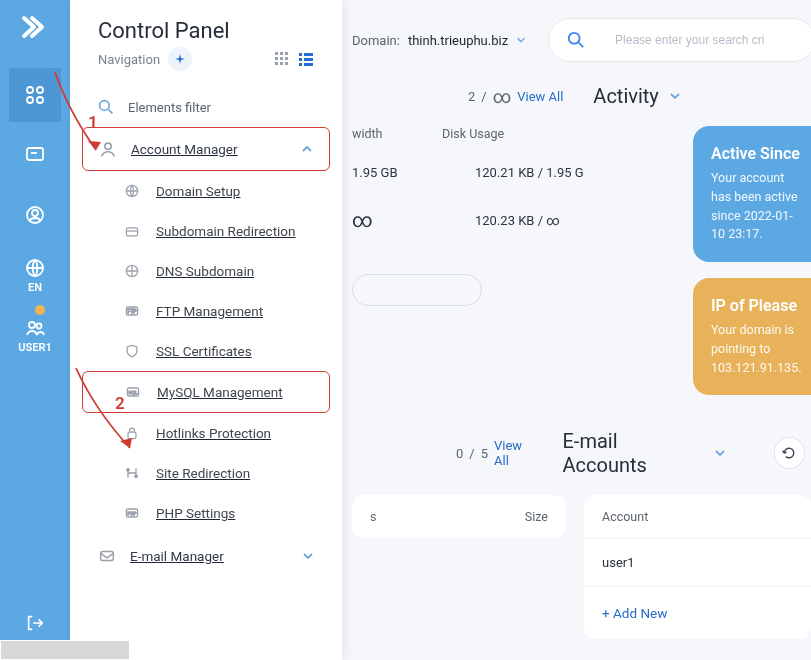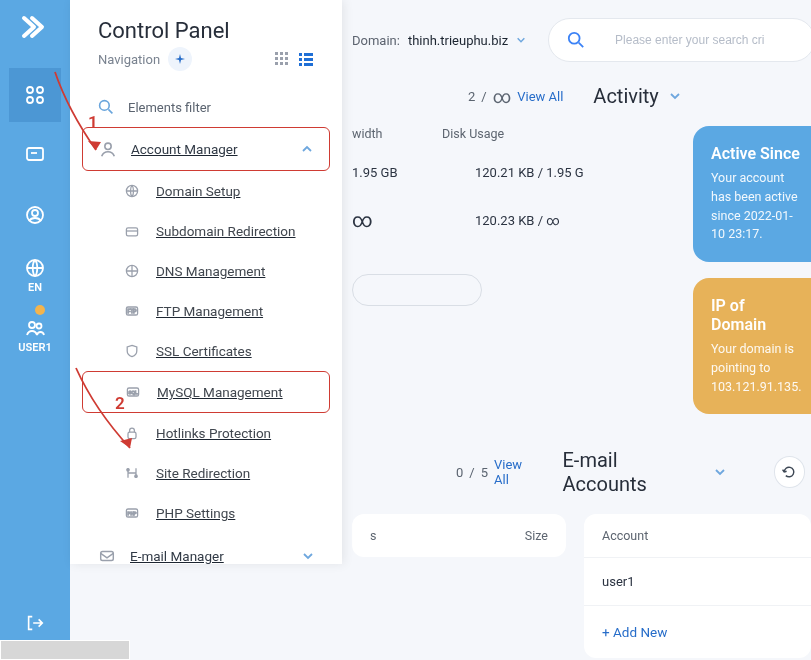--- a/index.html
+++ b/index.html
@@ -5,21 +5,21 @@
   * { box-sizing: border-box; margin: 0; padding: 0; }
   body { font-family: -apple-system, BlinkMacSystemFont, "Segoe UI", Roboto, sans-serif; font-size: 14px; color: #1d2632; width: 811px; height: 660px; overflow: hidden; background: #f5f7fb; position: relative; }
   
   .iconbar { position: absolute; left: 0; top: 0; width: 70px; height: 660px; background: #5ba8e3; display: flex; flex-direction: column; align-items: center; padding-top: 12px; gap: 6px; color: #fff; }
   .iconbar .logo { margin-bottom: 20px; }
   .iconbar .item { width: 52px; height: 54px; display: flex; flex-direction: column; align-items: center; justify-content: center; gap: 2px; font-size: 10px; cursor: pointer; }
   .iconbar .item.active { background: #4c97d4; }
   .iconbar .item .lbl { font-size: 11px; font-weight: 600; }
   .iconbar .notif { position: absolute; top: -3px; right: 16px; width: 10px; height: 10px; background: #f3b44d; border-radius: 50%; }
   
-  .nav-panel { position: absolute; left: 70px; top: 0; width: 272px; height: 564px; background: #fff; box-shadow: 2px 0 10px rgba(0,0,0,0.08); z-index: 10; padding: 18px 0 0 0; }
+  .nav-panel { position: absolute; left: 70px; top: 0; width: 272px; height: 660px; background: #fff; box-shadow: 2px 0 10px rgba(0,0,0,0.08); z-index: 10; padding: 18px 0 0 0; }
   .nav-head { padding: 0 28px 18px 28px; }
   .nav-title { font-size: 22px; color: #272e3a; font-weight: 400; margin-bottom: 4px; }
   .nav-sub { display: flex; align-items: center; justify-content: space-between; }
   .nav-sub-left { display: flex; align-items: center; gap: 8px; color: #7a8390; font-size: 13px; }
   .pin-btn { width: 24px; height: 24px; border-radius: 50%; background: #eef4fc; display: flex; align-items: center; justify-content: center; cursor: pointer; color: #3b82f6; }
   .view-toggles { display: flex; gap: 8px; color: #9aa0ac; }
   .view-toggles .vt { cursor: pointer; }
   .view-toggles .vt.active { color: #1f6fd6; }
   
   .filter-row { display: flex; align-items: center; gap: 14px; padding: 10px 28px; color: #5b6470; font-size: 13px; cursor: pointer; }
@@ -223,21 +223,21 @@
           </span>
         <span>Subdomain Redirection</span>
       </div>
       <div class="submenu-item">
         <span class="ic">
             <svg width="16" height="16" viewBox="0 0 20 20" fill="none" stroke="currentColor" stroke-width="1.6">
               <circle cx="10" cy="10" r="7"></circle>
               <path d="M3 10 h14 M10 3 v14"></path>
             </svg>
           </span>
-        <span>DNS Management</span>
+        <span>DNS Subdomain</span>
       </div>
       <div class="submenu-item">
         <span class="ic">
             <svg width="16" height="16" viewBox="0 0 20 20" fill="none" stroke="currentColor" stroke-width="1.6">
               <rect x="3" y="5" width="14" height="10" rx="2"></rect>
               <text x="10" y="13" font-size="6" text-anchor="middle" fill="currentColor" font-family="sans-serif">FTP</text>
             </svg>
           </span>
         <span>FTP Management</span>
       </div>
@@ -375,21 +375,21 @@
         <h3>Active Since</h3>
         <p>Your account has been active since 2022-01-10 23:17.</p>
         <svg class="illus" width="86" height="96" viewBox="0 0 86 96">
           <ellipse cx="44" cy="88" rx="30" ry="6" fill="rgba(0,0,0,0.12)"></ellipse>
           <circle cx="48" cy="18" r="8" fill="#2a4d6e"></circle>
           <path d="M42 24 Q38 40 32 52 L24 70 M42 24 Q50 38 58 44 L72 36 M40 50 L52 66 L64 80" stroke="#1e3a56" stroke-width="6" stroke-linecap="round" fill="none"></path>
           <rect x="38" y="24" width="14" height="24" rx="7" fill="#e7b259"></rect>
         </svg>
       </div>
       <div class="card amber">
-        <h3>IP of Domain</h3>
+        <h3>IP of Please</h3>
         <p>Your domain is pointing to 103.121.91.135.</p>
         <svg class="illus" width="86" height="96" viewBox="0 0 86 96">
           <ellipse cx="44" cy="88" rx="30" ry="6" fill="rgba(0,0,0,0.12)"></ellipse>
           <circle cx="36" cy="16" r="8" fill="#2a4d6e"></circle>
           <path d="M36 22 Q40 40 44 54 M36 22 Q50 30 66 24 M40 50 L28 72 M40 50 L54 76" stroke="#1e3a56" stroke-width="6" stroke-linecap="round" fill="none"></path>
           <rect x="30" y="22" width="14" height="26" rx="7" fill="#5ba8e3"></rect>
         </svg>
       </div>
     </div>
   </div>

